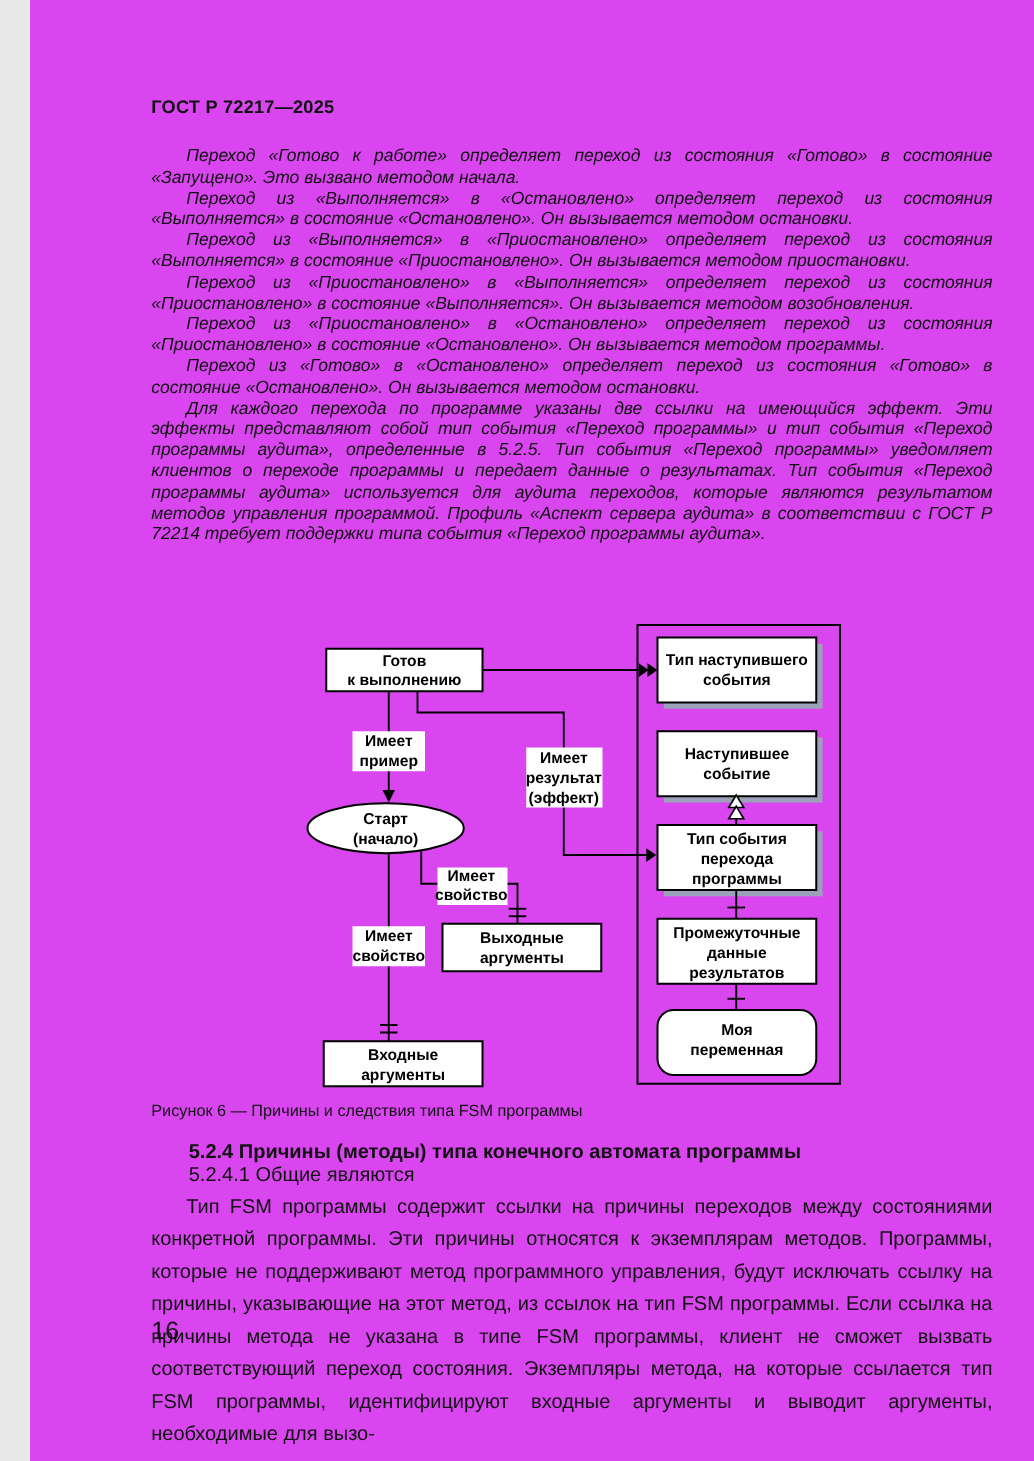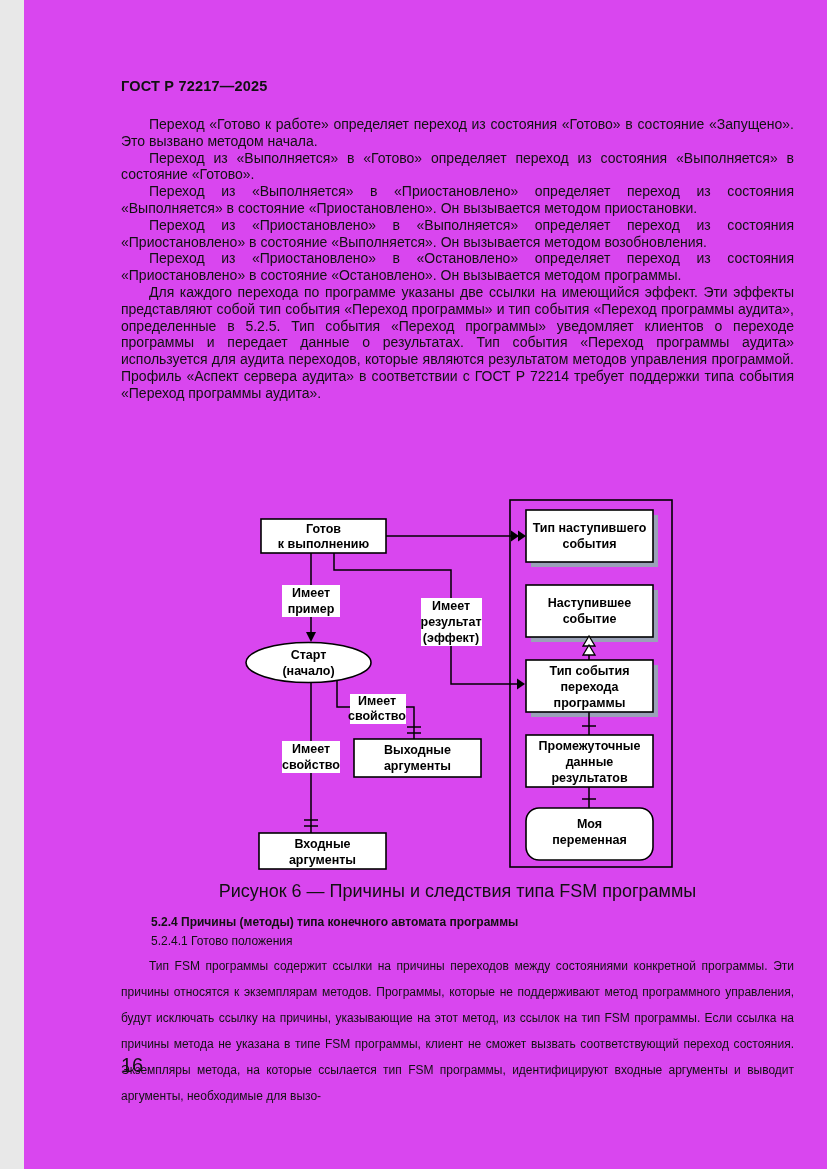--- a/index.html
+++ b/index.html
@@ -11,31 +11,31 @@
     color:#111;
     overflow:hidden;
     margin-left:24px;
   }
   .doc-header{
     position:absolute;left:97px;top:78px;width:673px;
     font-size:14.5px;font-weight:bold;letter-spacing:.2px;
   }
   .top-text{
     position:absolute;left:97px;top:116px;width:673px;
-    font-size:14px;line-height:16.8px;text-align:justify;
+    font-size:14px;line-height:16.8px;text-align:justify;font-style:italic;
   }
   .top-text p{margin:0;text-indent:28px;}
   .figure-svg{position:absolute;left:215px;top:495px;}
   .figure-caption{
     position:absolute;left:97px;top:881px;width:673px;
-    font-size:18px;text-align:center;
+    font-size:13px;text-align:left;
   }
   .bottom-text{
     position:absolute;left:97px;top:914px;width:673px;
-    font-size:12px;line-height:16.8px;
+    font-size:16px;line-height:16.8px;
   }
   .bottom-text .sec-h{margin:0 0 2px 0;text-indent:30px;font-weight:bold;}
   .bottom-text .sec-sh{margin:0 0 3px 0;text-indent:30px;}
   .bottom-text p.body{margin:0;text-indent:28px;text-align:justify;line-height:26px;}
   .page-number{
     position:absolute;left:97px;top:1054px;
     font-size:20px;
   }
   
   .figure-svg .box{fill:#fff;stroke:#000;stroke-width:1.6;}
@@ -52,24 +52,25 @@
 </style>
 </head>
 <body>
 
 <div class="page">
 
   <div class="doc-header">ГОСТ Р 72217—2025</div>
 
   <div class="top-text">
     <p>Переход «Готово к работе» определяет переход из состояния «Готово» в состояние «Запущено». Это вызвано методом начала.</p>
-    <p>Переход из «Выполняется» в «Готово» определяет переход из состояния «Выполняется» в состояние «Готово».</p>
+    <p>Переход из «Выполняется» в «Остановлено» определяет переход из состояния «Выполняется» в состояние «Остановлено». Он вызывается методом остановки.</p>
     <p>Переход из «Выполняется» в «Приостановлено» определяет переход из состояния «Выполняется» в состояние «Приостановлено». Он вызывается методом приостановки.</p>
     <p>Переход из «Приостановлено» в «Выполняется» определяет переход из состояния «Приостановлено» в состояние «Выполняется». Он вызывается методом возобновления.</p>
     <p>Переход из «Приостановлено» в «Остановлено» определяет переход из состояния «Приостановлено» в состояние «Остановлено». Он вызывается методом программы.</p>
+    <p>Переход из «Готово» в «Остановлено» определяет переход из состояния «Готово» в состояние «Остановлено». Он вызывается методом остановки.</p>
     <p>Для каждого перехода по программе указаны две ссылки на имеющийся эффект. Эти эффекты представляют собой тип события «Переход программы» и тип события «Переход программы аудита», определенные в 5.2.5. Тип события «Переход программы» уведомляет клиентов о переходе программы и передает данные о результатах. Тип события «Переход программы аудита» используется для аудита переходов, которые являются результатом методов управления программой. Профиль «Аспект сервера аудита» в соответствии с ГОСТ Р 72214 требует поддержки типа события «Переход программы аудита».</p>
   </div>
 
   <svg class="figure-svg" width="445" height="380" viewBox="215 495 445 380" xmlns="http://www.w3.org/2000/svg">
 
     <rect class="cont" x="486" y="500" width="162" height="367"></rect>
 
     <g>
       <line class="ln" x1="362" y1="536" x2="488" y2="536"></line>
       <polygon class="arr" points="487,530.5 487,541.5 495,536"></polygon>
@@ -184,19 +185,19 @@
       <rect class="box" x="502" y="808" width="127" height="52" rx="13" ry="13"></rect>
       <text x="565.5" y="828">Моя</text>
       <text x="565.5" y="844">переменная</text>
     </g>
   </svg>
 
   <div class="figure-caption">Рисунок 6 — Причины и следствия типа FSM программы</div>
 
   <div class="bottom-text">
     <p class="sec-h">5.2.4 Причины (методы) типа конечного автомата программы</p>
-    <p class="sec-sh">5.2.4.1 Готово положения</p>
+    <p class="sec-sh">5.2.4.1 Общие являются</p>
     <p class="body">Тип FSM программы содержит ссылки на причины переходов между состояниями конкретной программы. Эти причины относятся к экземплярам методов. Программы, которые не поддерживают метод программного управления, будут исключать ссылку на причины, указывающие на этот метод, из ссылок на тип FSM программы. Если ссылка на причины метода не указана в типе FSM программы, клиент не сможет вызвать соответствующий переход состояния. Экземпляры метода, на которые ссылается тип FSM программы, идентифицируют входные аргументы и выводит аргументы, необходимые для вызо-</p>
   </div>
 
   <div class="page-number">16</div>
 
 </div>
 
 </body></html>

